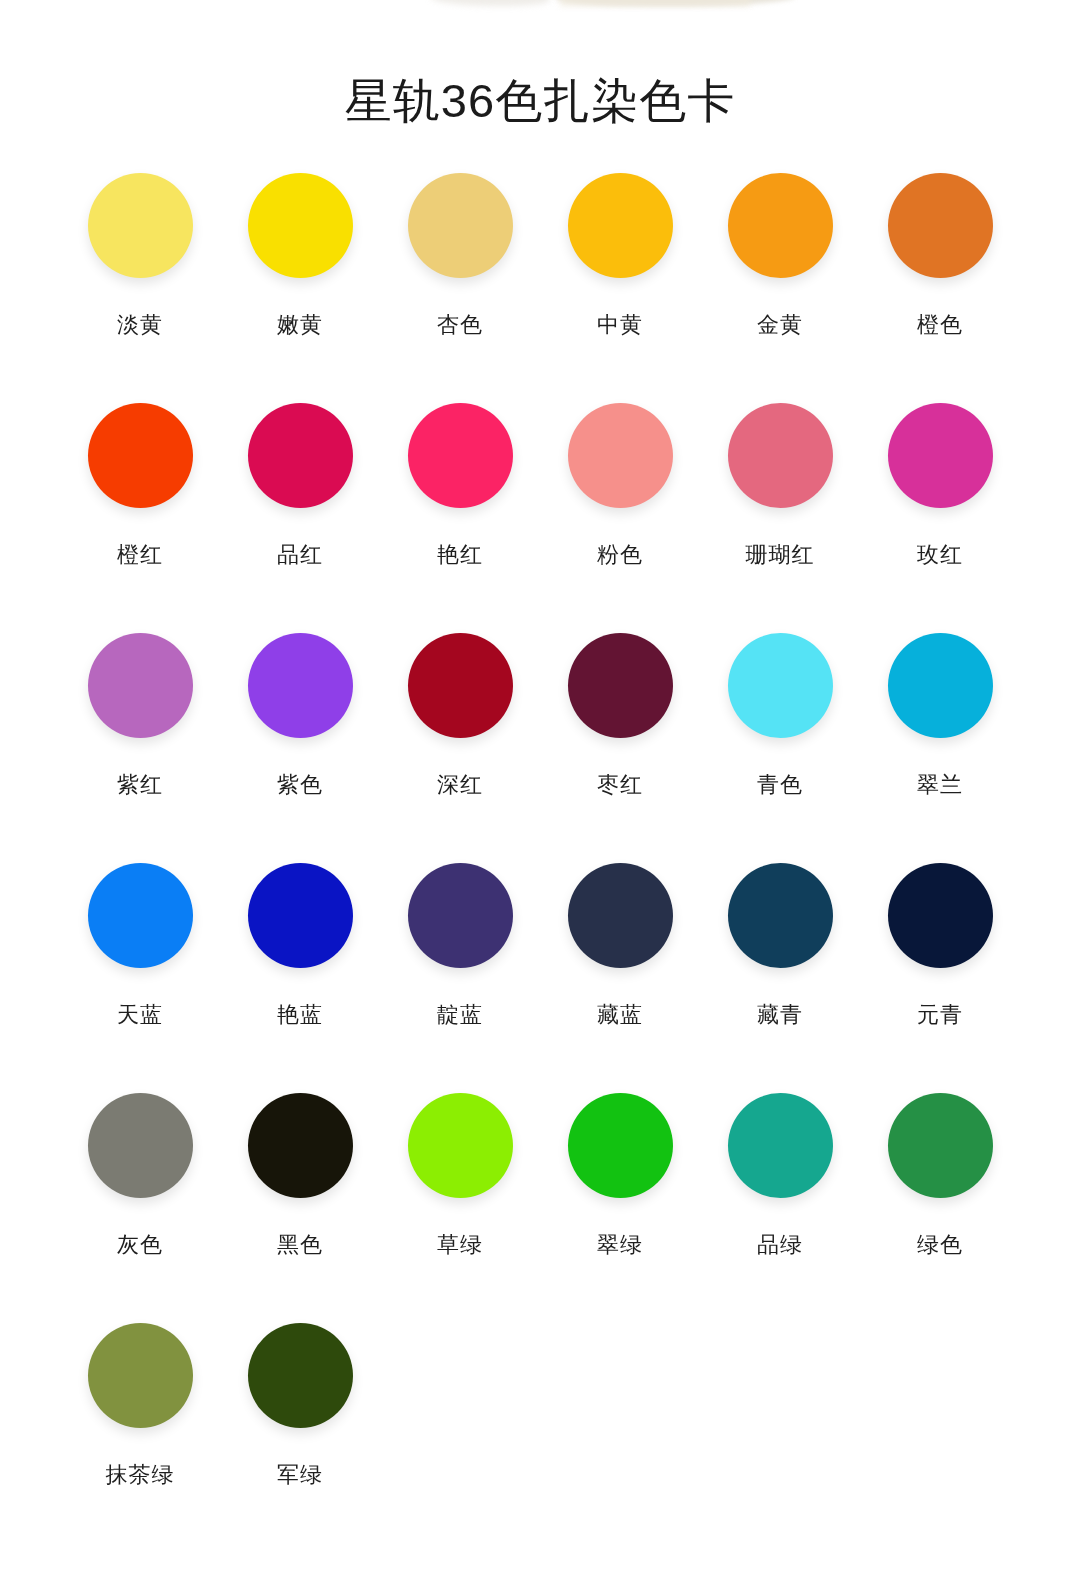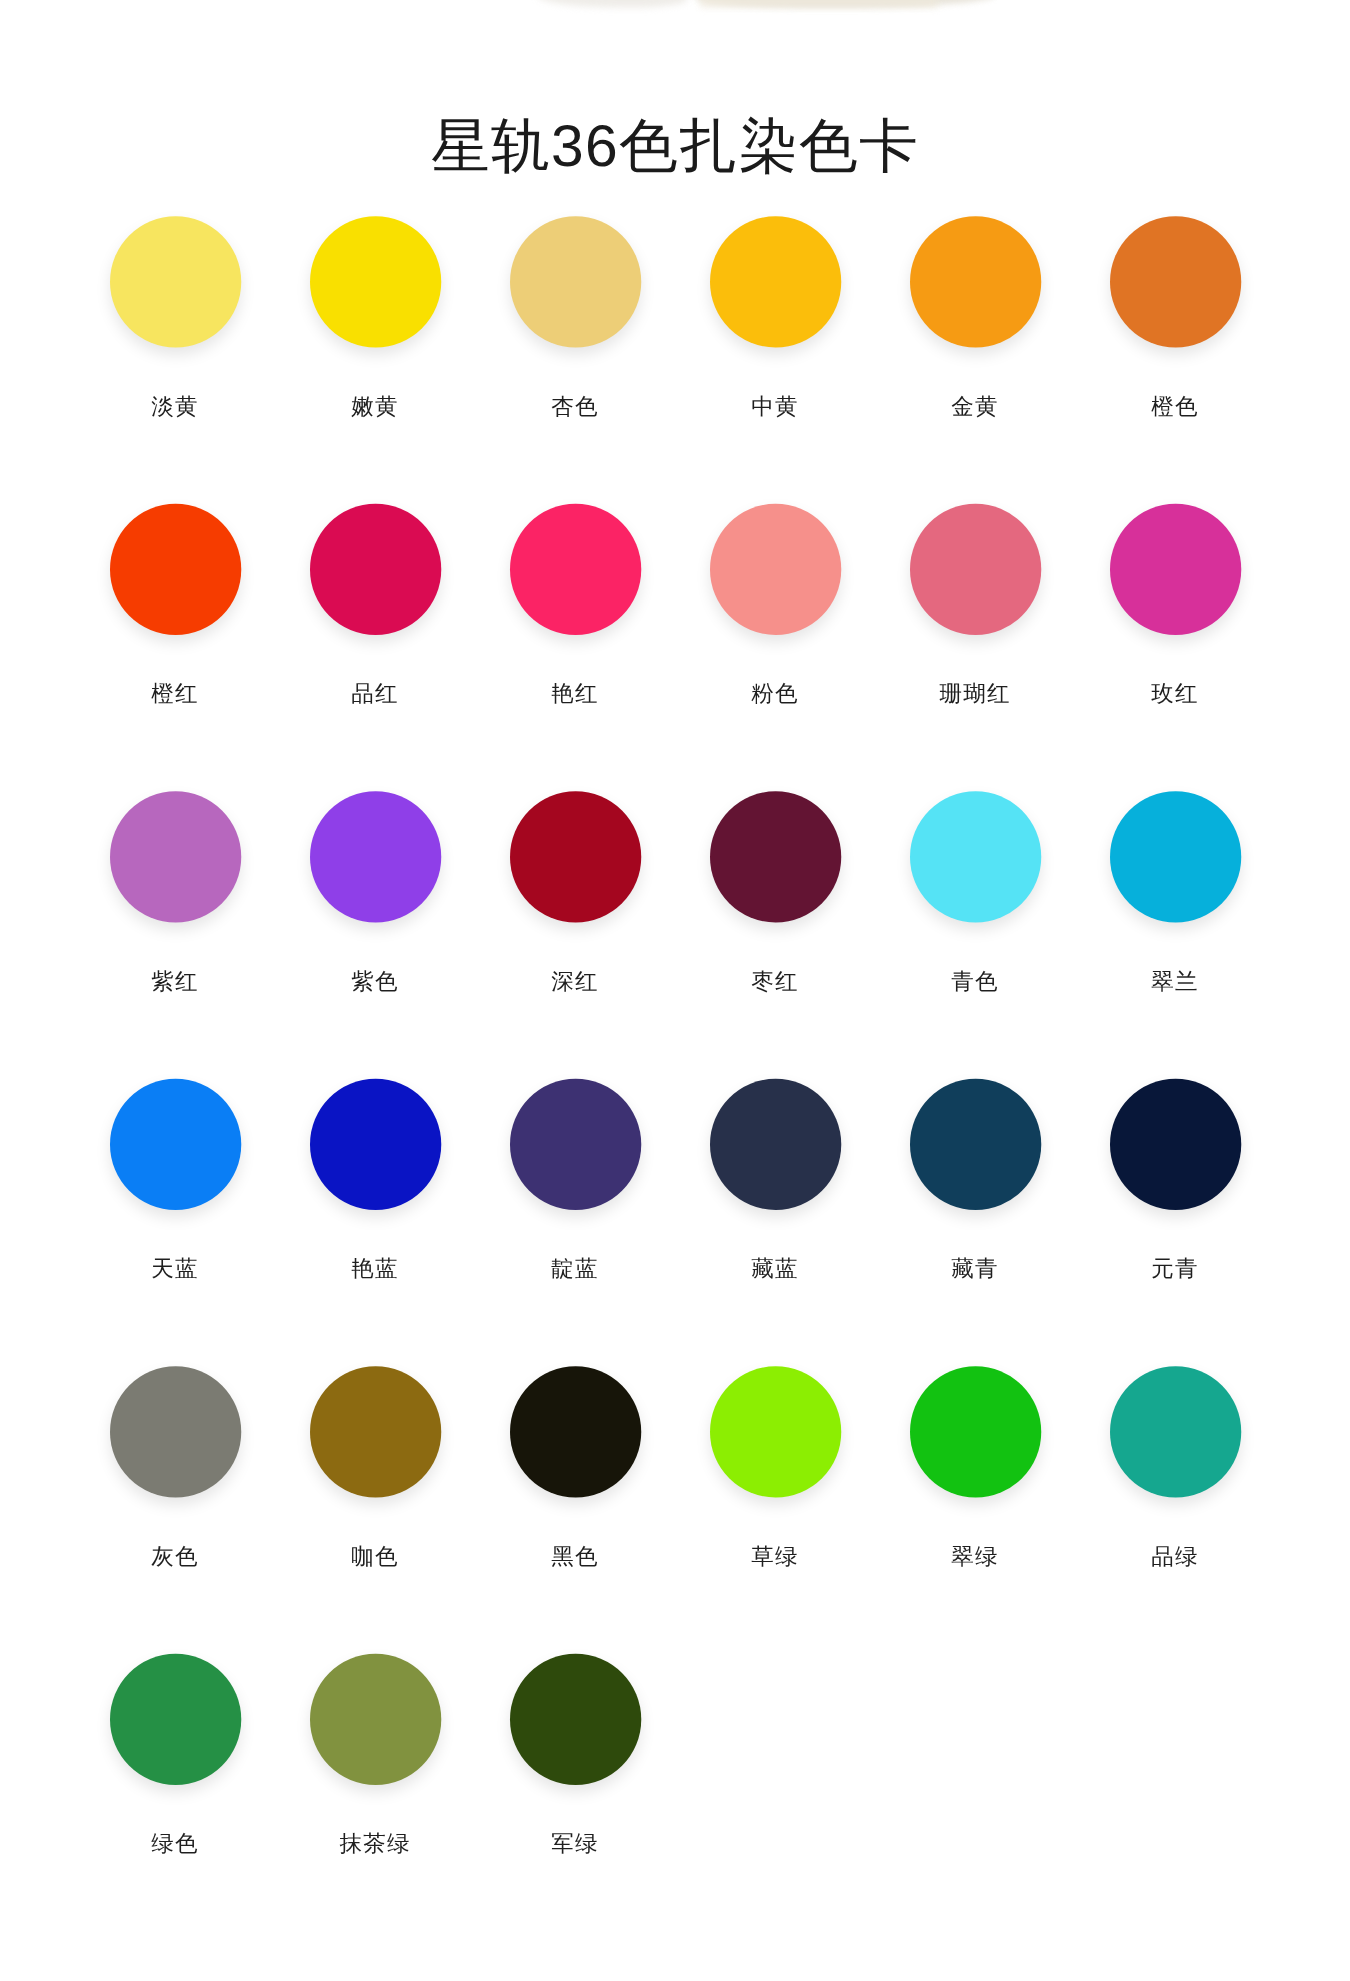--- a/index.html
+++ b/index.html
@@ -54,21 +54,21 @@
     top: -6px;
     width: 190px;
     height: 12px;
     background: #efe9db;
     filter: blur(3px);
     opacity: .7;
   }
 
   #page-title {
     position: absolute;
-    top: 56px;
+    top: 40px;
     left: 0;
     width: 1080px;
     text-align: center;
     font-size: 47px;
     line-height: 60px;
     font-weight: 400;
     letter-spacing: 1px;
     color: #1b1b1b;
     font-family: "Liberation Sans", "DejaVu Sans", sans-serif;
   }
@@ -96,21 +96,21 @@
   .swatch-dot {
     width: 105px;
     height: 105px;
     border-radius: 50%;
     margin-top: 13px;
     box-shadow: 0 6px 12px rgba(0,0,0,0.10);
   }
 
   .swatch-label {
     margin-top: 34px;
-    font-size: 18px;
+    font-size: 22px;
     line-height: 26px;
     color: #1f1f1f;
     letter-spacing: 1px;
     white-space: nowrap;
     font-family: "Liberation Sans", "DejaVu Sans", sans-serif;
   }
 </style>
 </head>
 <body style="background: rgb(255, 255, 255);">
 
@@ -217,24 +217,20 @@
     </div>
     <div class="swatch-cell">
       <div class="swatch-dot" style="background: rgb(8, 23, 57);"></div>
       <div class="swatch-label">元青</div>
     </div>
     <div class="swatch-cell">
       <div class="swatch-dot" style="background: rgb(123, 123, 114);"></div>
       <div class="swatch-label">灰色</div>
     </div>
     <div class="swatch-cell">
-      <div class="swatch-dot" style="background: rgb(140, 106, 17);"></div>
-      <div class="swatch-label">咖色</div>
-    </div>
-    <div class="swatch-cell">
       <div class="swatch-dot" style="background: rgb(23, 21, 9);"></div>
       <div class="swatch-label">黑色</div>
     </div>
     <div class="swatch-cell">
       <div class="swatch-dot" style="background: rgb(140, 238, 2);"></div>
       <div class="swatch-label">草绿</div>
     </div>
     <div class="swatch-cell">
       <div class="swatch-dot" style="background: rgb(18, 194, 17);"></div>
       <div class="swatch-label">翠绿</div>

